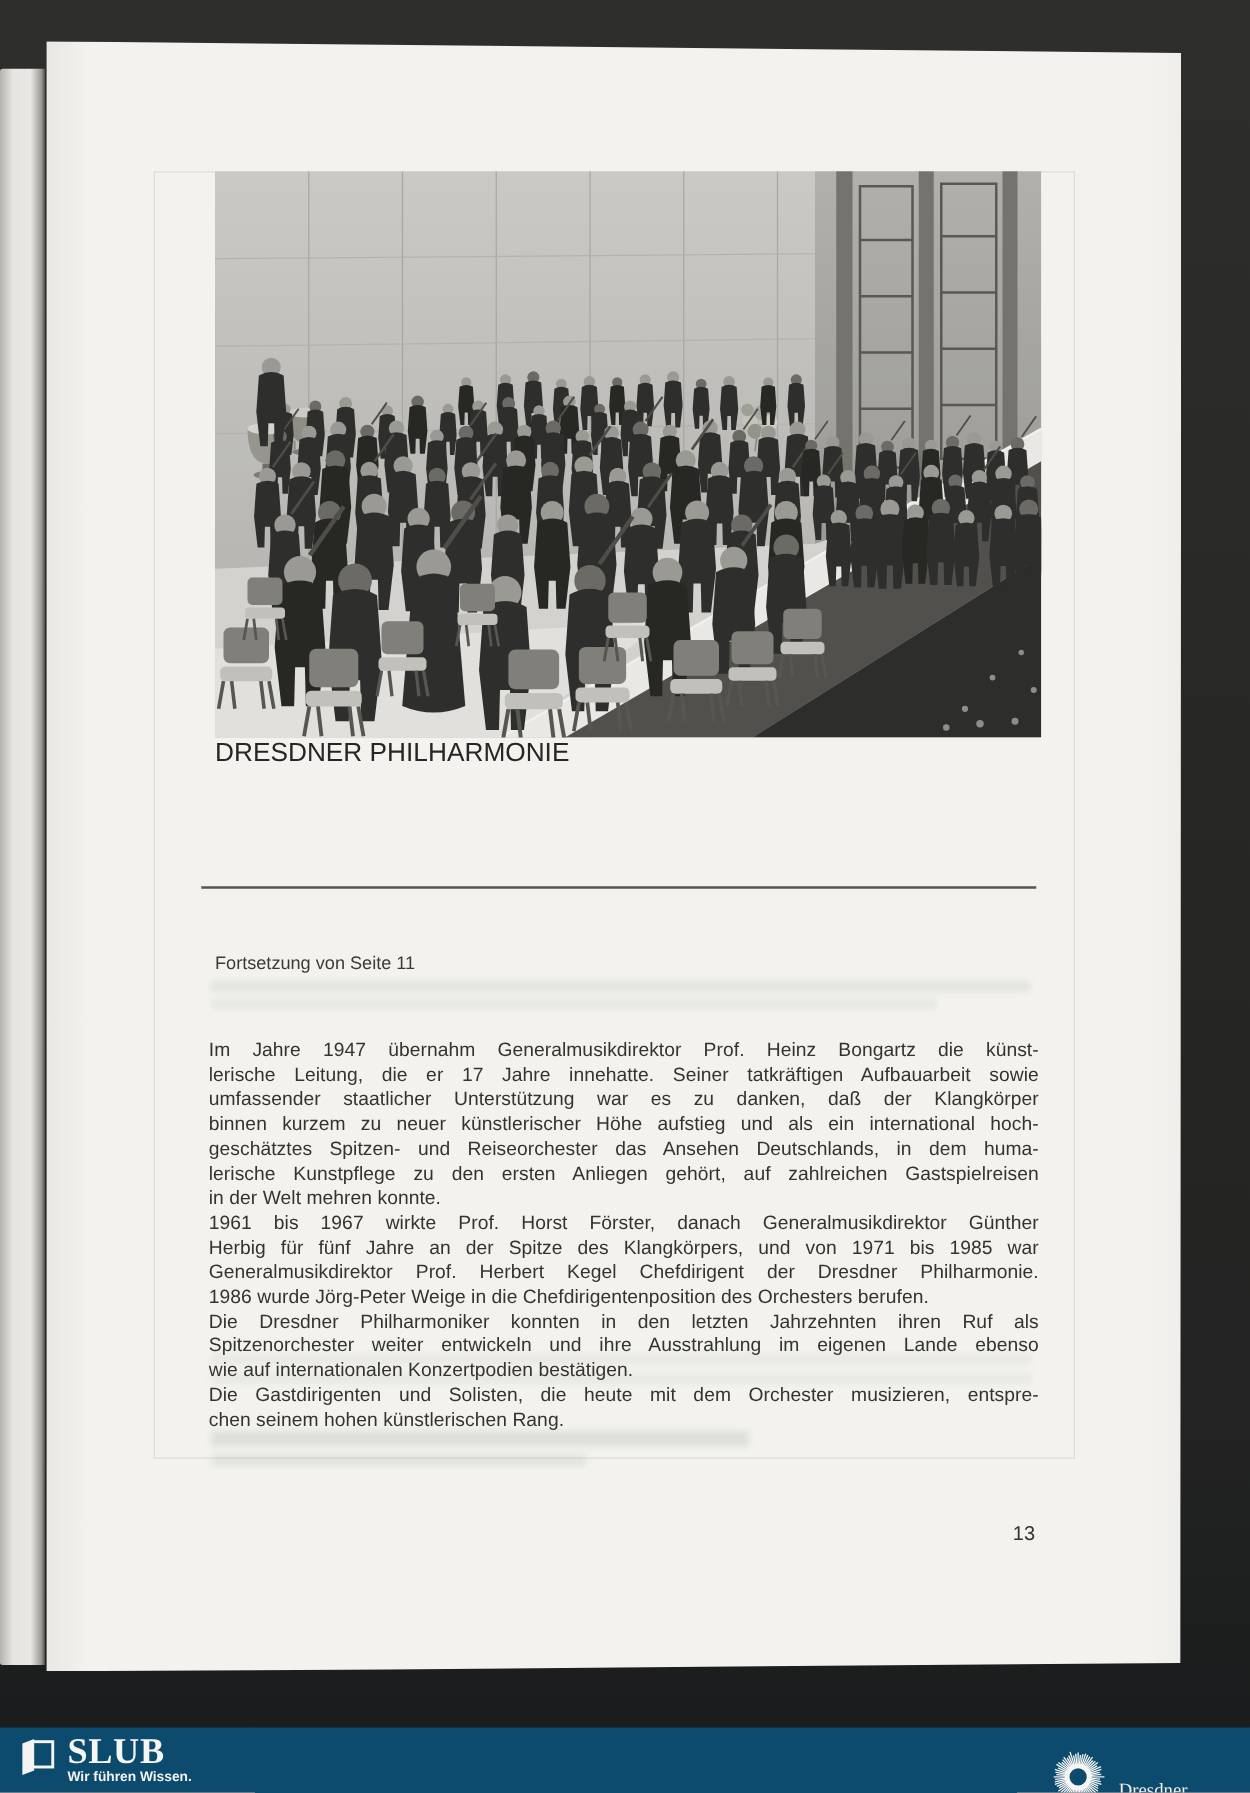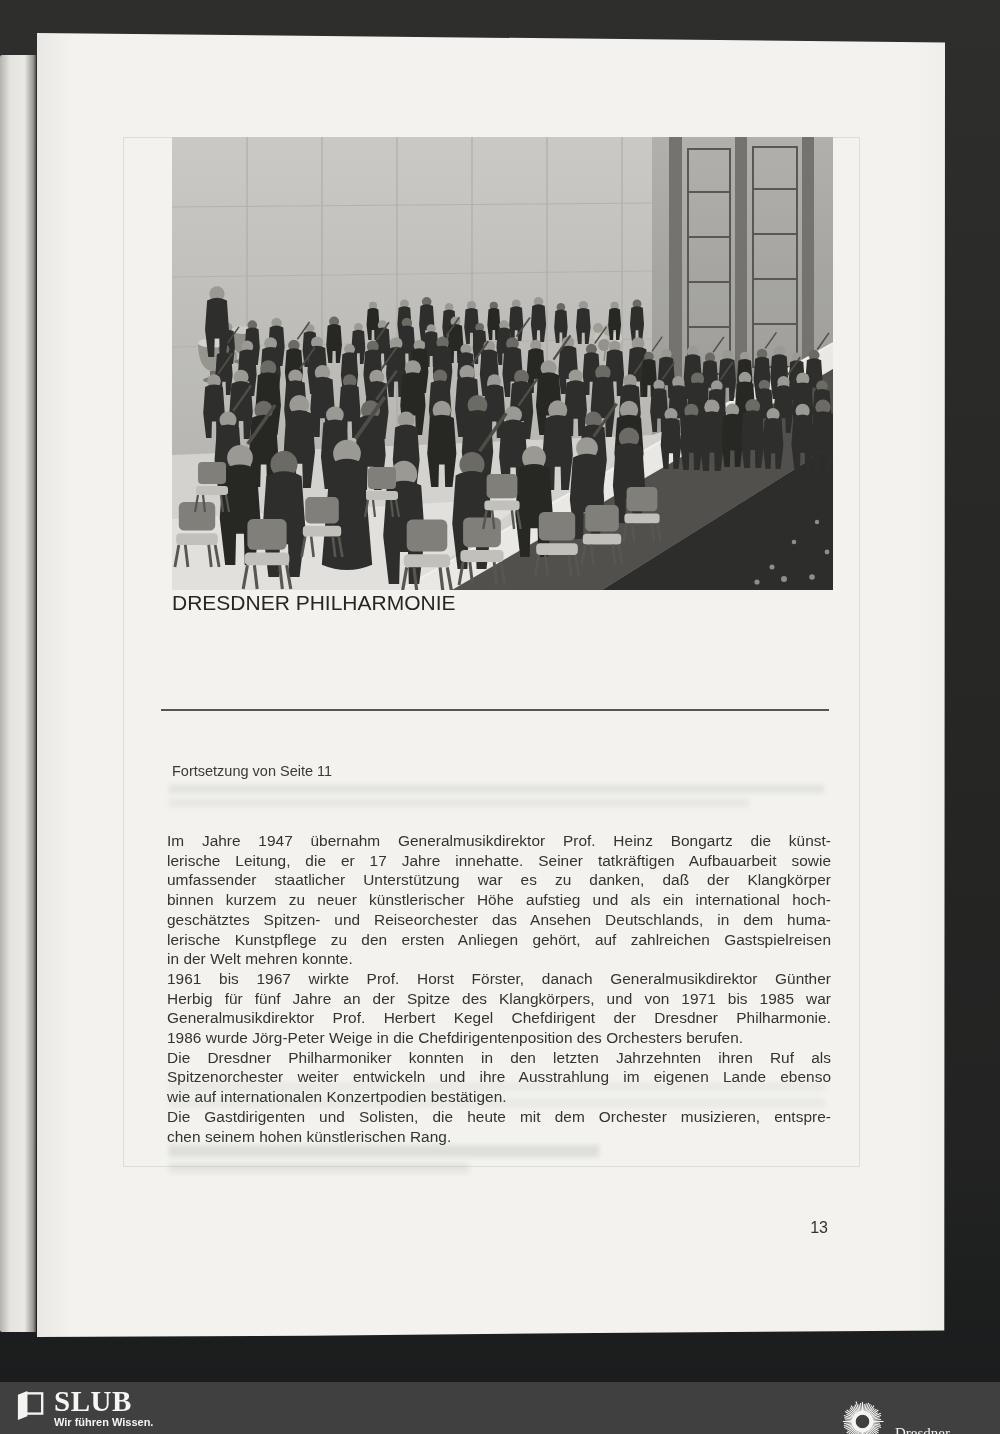--- a/index.html
+++ b/index.html
@@ -45,21 +45,21 @@
   }
   .bleed{position:absolute;filter:blur(2.6px);pointer-events:none;background:rgba(128,138,128,.14);}
   .b1 {left:132px;top:752px;width:655px;height:8px;}
   .b1b{left:132px;top:766px;width:580px;height:8px;background:rgba(128,138,128,.10);}
   .b2 {left:200px;top:527px;width:105px;height:20px;background:rgba(120,128,118,.16);}
   .b4a{left:132px;top:1050px;width:656px;height:8px;background:rgba(130,140,132,.09);}
   .b4b{left:132px;top:1066px;width:656px;height:8px;background:rgba(130,140,132,.09);}
   .b5 {left:132px;top:1112px;width:430px;height:12px;background:rgba(118,128,120,.17);}
   .b5b{left:132px;top:1130px;width:300px;height:10px;background:rgba(118,128,120,.12);}
   
-  .footer{position:absolute;left:0;top:1382px;width:1000px;height:52px;background:#404040;}
+  .footer{position:absolute;left:0;top:1382px;width:1000px;height:52px;background:#0c4a6e;}
   .slub{position:absolute;left:17px;top:4px;display:flex;align-items:flex-start;}
   .book{width:27px;height:33px;margin-top:3px;}
   .slub-text{margin-left:10px;}
   .slub-name{font-family:"Liberation Serif",serif;font-weight:bold;font-size:29px;line-height:30px;color:#f6f6f4;letter-spacing:.5px;}
   .slub-tag{font-weight:bold;font-size:11px;color:#f3f3f1;margin-top:0px;}
   .dp{position:absolute;left:840px;top:3px;display:flex;align-items:center;}
   .sun{width:45px;height:45px;}
   .dp-text{margin-left:10px;font-family:"Liberation Serif",serif;font-size:15px;line-height:16px;color:#f2f2f0;margin-top:40px;}
 </style>
 </head>

